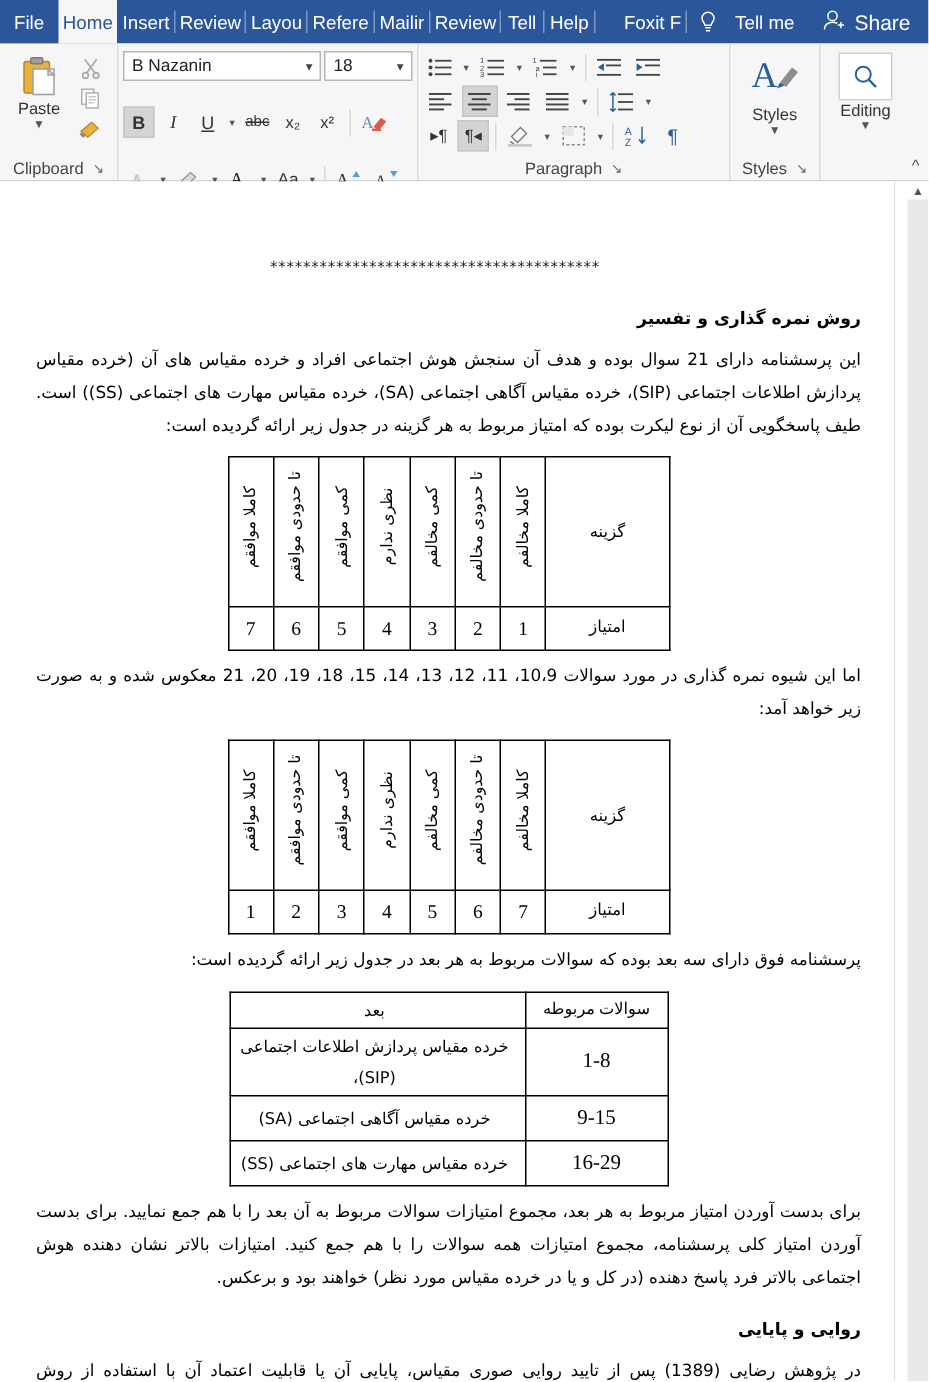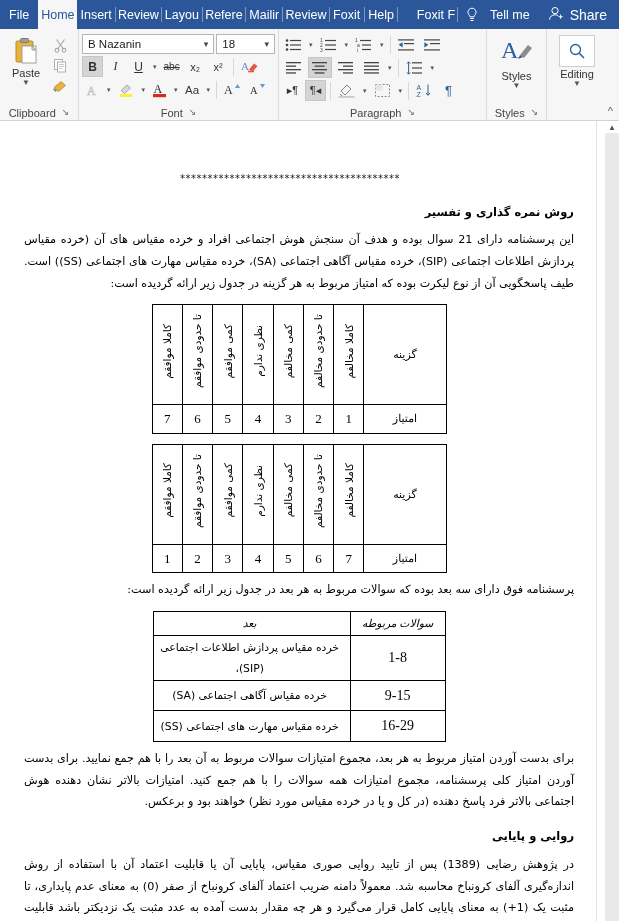--- a/index.html
+++ b/index.html
@@ -98,21 +98,21 @@
     padding-top: 2px;
   }
   .paste-ico { width: 30px; height: 30px; }
   .paste-lbl { font-size: 11px; margin-top: 1px; color: #333; }
   .caret-sm { font-size: 8px; color: #555; line-height: 6px; margin-top: 1px;}
   .clip-side { display: flex; flex-direction: column; justify-content: flex-start; gap: 3px; padding-top: 3px; }
   .clip-side .ic { width: 22px; height: 17px; display:flex; align-items:center; justify-content:center; }
 
   
   .g-font { width: 200px; }
-  .font-rows { display: flex; flex-direction: column; gap: 2px; width: 100%; }
+  .font-rows { display: flex; flex-direction: column; gap: 17px; width: 100%; }
   .frow { display: flex; align-items: center; gap: 2px; }
   .combo {
     display: flex; align-items: center;
     background: #fff; border: 1px solid #b6b6b6;
     height: 20px; font-size: 11.5px; color: #222;
     padding: 0 2px 0 5px;
   }
   .combo .cval { flex: 1; white-space: nowrap; overflow: hidden; }
   .combo .cv { font-size: 9px; color: #444; padding: 0 3px; }
   .cb-name { width: 133px; }
@@ -245,21 +245,21 @@
   table.scale td.rowlbl { font-size: 11px; text-align: center; }
 
   table.dims { width: 293px; }
   table.dims td { height: 21px; font-size: 10.8px; }
   table.dims td.dim-name { width: 198px; padding-right: 6px; }
   table.dims td.dim-q {
     width: 95px;
     font-family: "Liberation Serif", "DejaVu Serif", serif;
     font-size: 14px;
   }
-  table.dims td.hdr { font-size: 10.8px; font-style: italic; }
+  table.dims td.hdr { font-size: 10.8px; }
 </style>
 </head>
 <body>
 
 <div class="tabbar">
   <div class="tab file">
       <span>File</span>
     </div>
   <div class="tab active">
       <span>Home</span>
@@ -282,21 +282,21 @@
   <div class="tab-sep"></div>
   <div class="tab">
       <span>Mailir</span>
     </div>
   <div class="tab-sep"></div>
   <div class="tab">
       <span>Review</span>
     </div>
   <div class="tab-sep"></div>
   <div class="tab">
-      <span>Foxit</span>
+      <span>Tell</span>
     </div>
   <div class="tab-sep"></div>
   <div class="tab">
       <span>Help</span>
     </div>
   <div class="tab-sep"></div>
   <div class="tab wide">
       <span>Foxit F</span>
     </div>
   <div class="tab-sep"></div>
@@ -670,20 +670,21 @@
             <td class="num">3</td>
             <td class="num">4</td>
             <td class="num">5</td>
             <td class="num">6</td>
             <td class="num">7</td>
           </tr>
         </tbody>
           </table>
       </div>
 
+      <p class="para lead">اما این شیوه نمره گذاری در مورد سوالات 10،9، 11، 12، 13، 14، 15، 18، 19، 20، 21 معکوس شده و به صورت زیر خواهد آمد:</p>
 
       <div class="tbl-wrap">
         <table class="doc scale">
           <tbody>
               <tr>
             <th class="vhead lastcol"><span>گزینه</span></th>
             <th class="vhead"><span class="rot">کاملا مخالفم</span></th>
             <th class="vhead"><span class="rot">تا حدودی مخالفم</span></th>
             <th class="vhead"><span class="rot">کمی مخالفم</span></th>
             <th class="vhead"><span class="rot">نظری ندارم</span></th>

